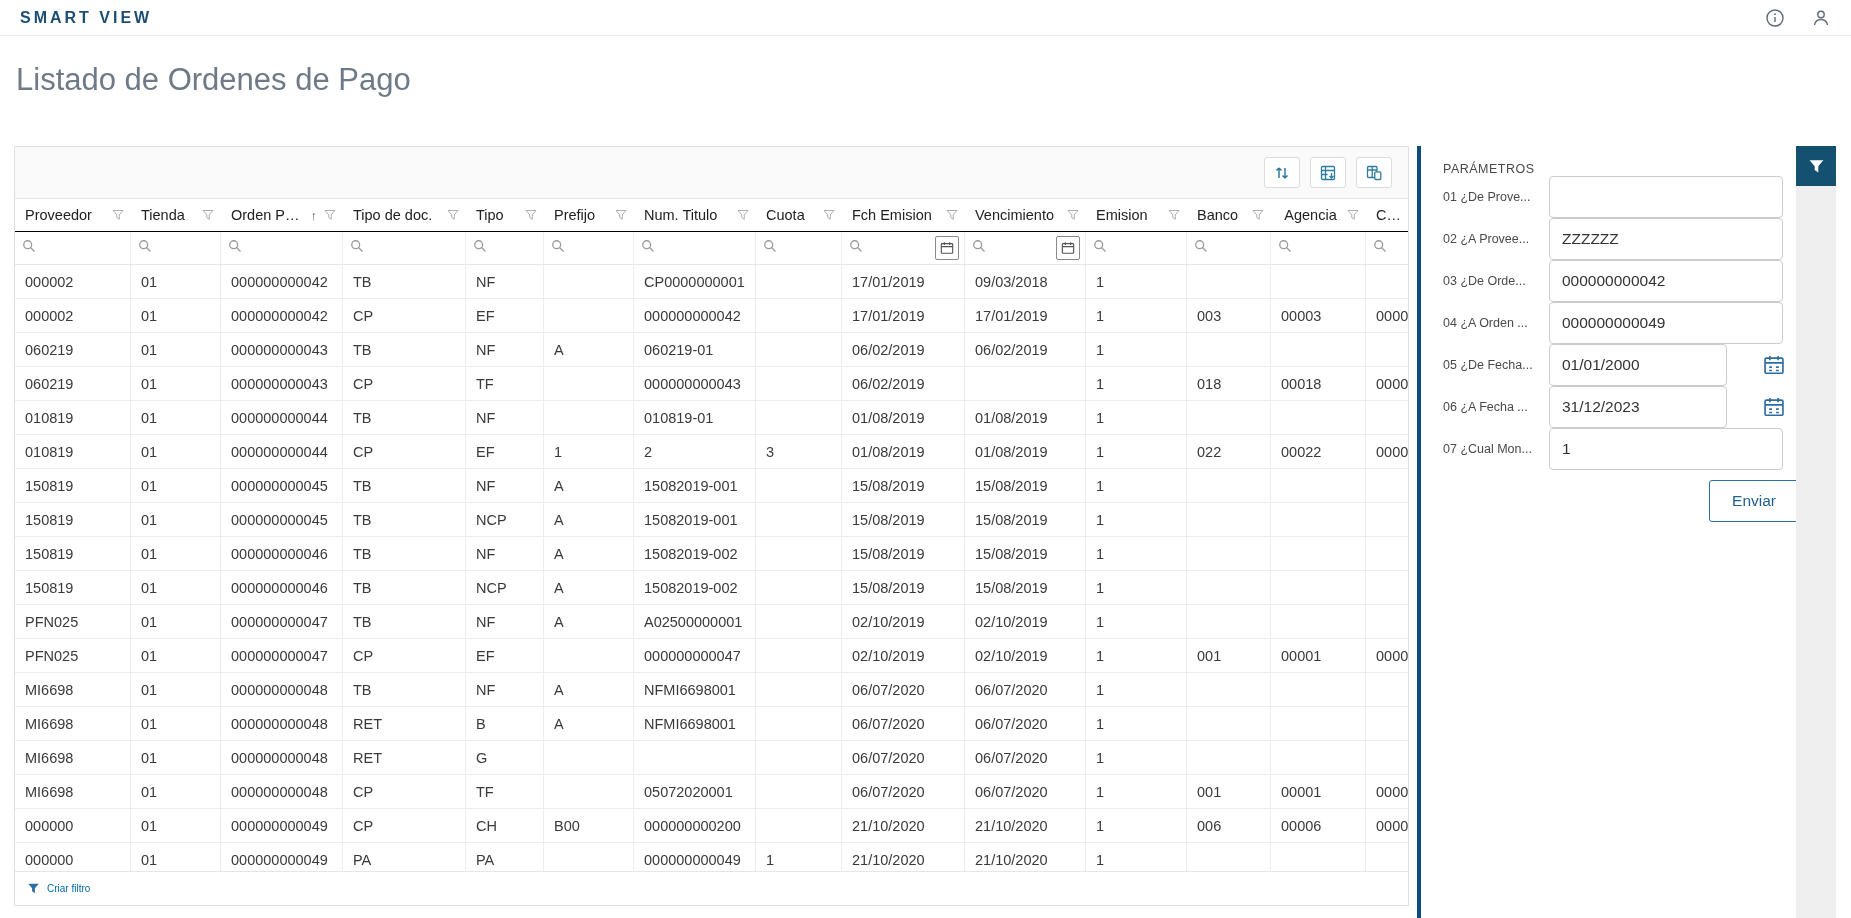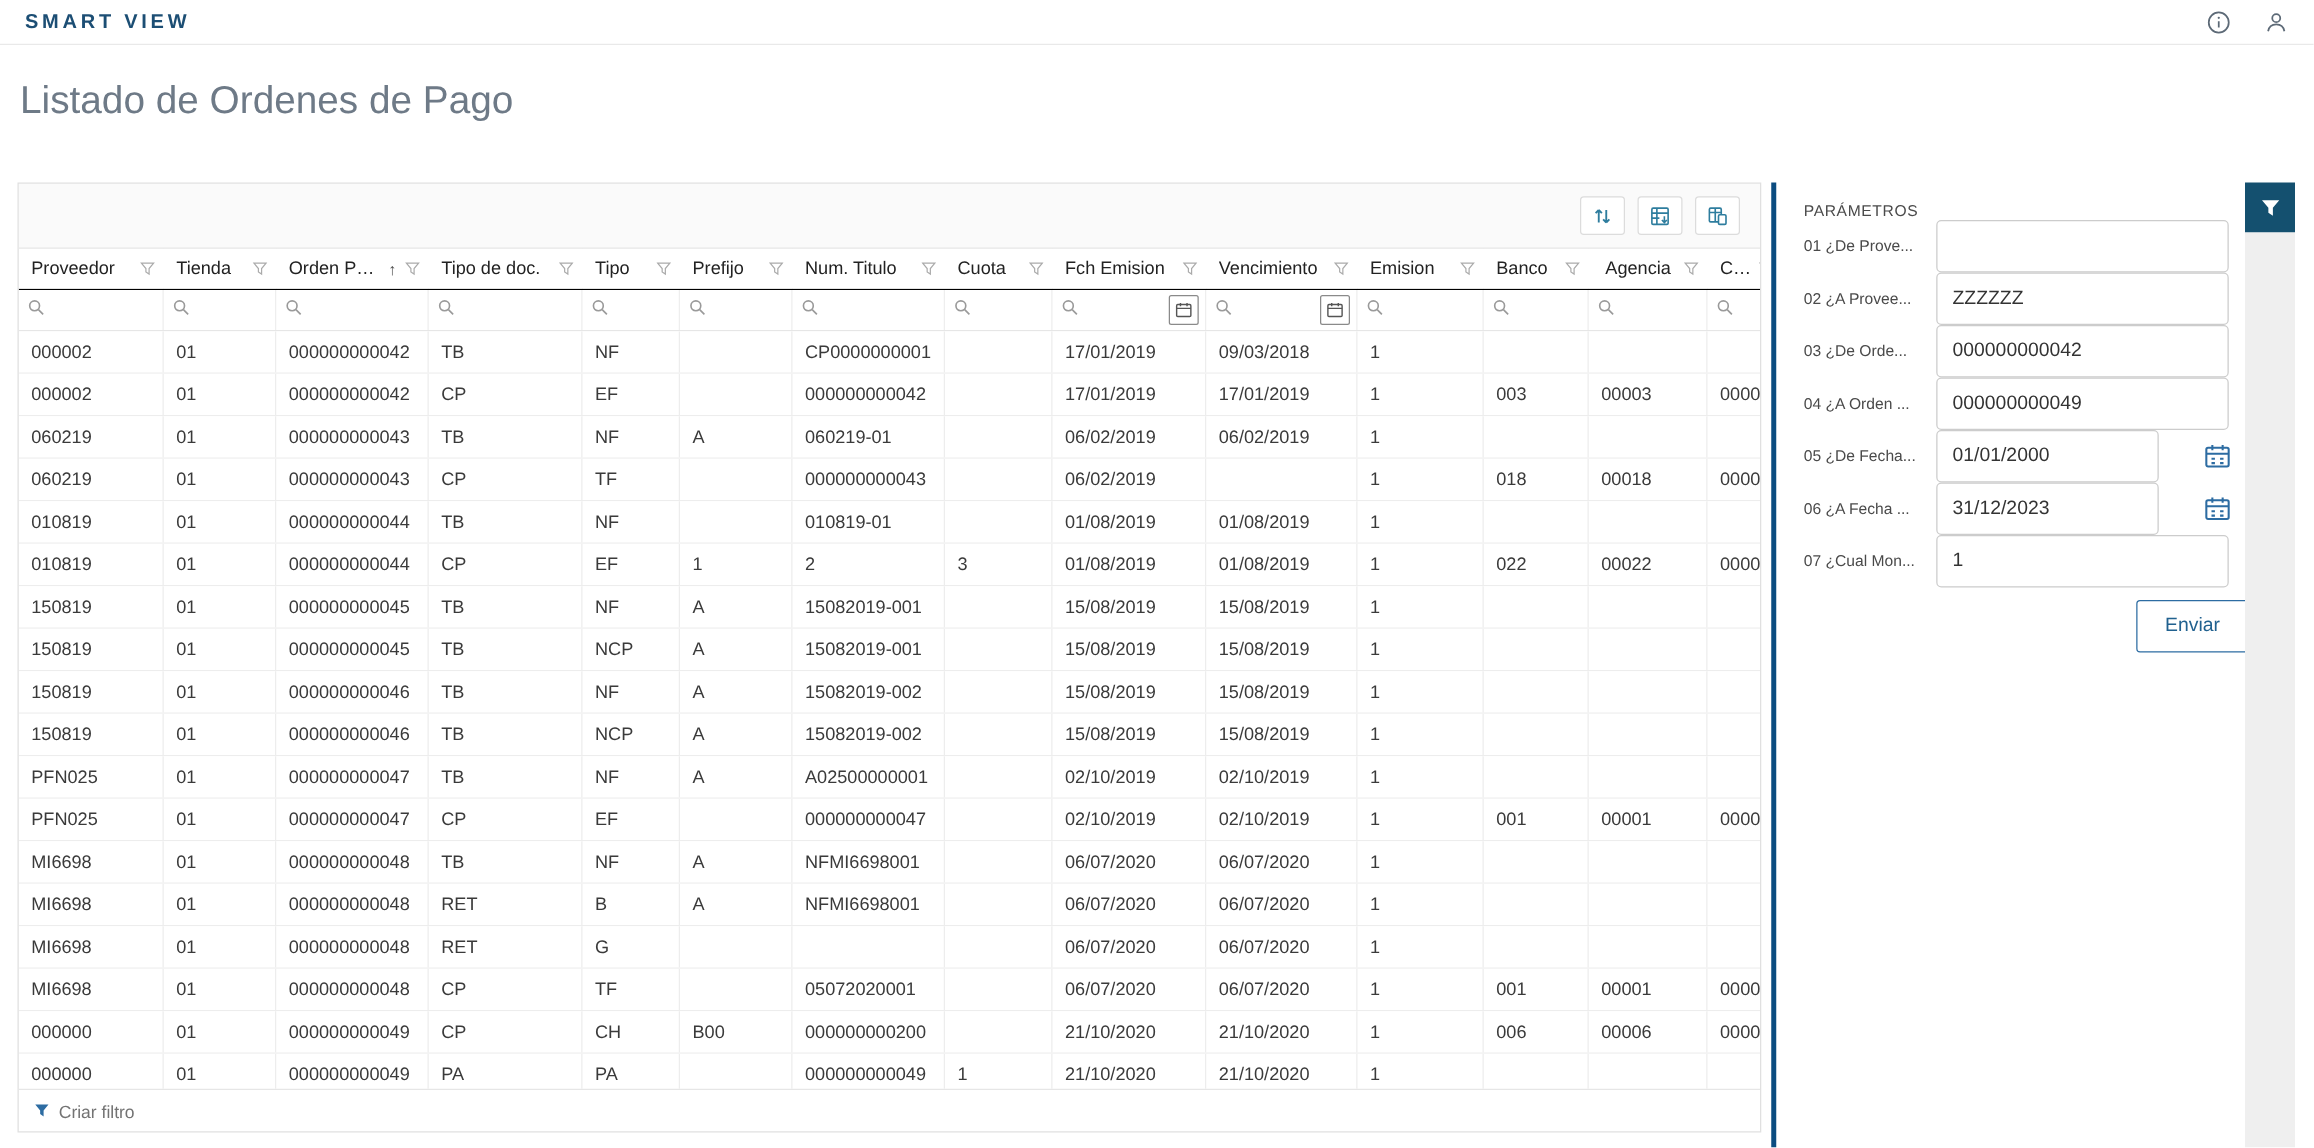--- a/index.html
+++ b/index.html
@@ -37,21 +37,21 @@
   .finput{flex:1;min-width:0;border:none;outline:none;font-size:14px;color:#333;background:transparent;font-family:inherit}
   .calbox{flex:none;width:24px;height:24px;border:1px solid #8a8a8a;border-radius:2px;
     display:flex;align-items:center;justify-content:center;cursor:pointer;background:#fff}
 
   .grid-body{height:606px;overflow:hidden}
   .drow{display:flex;height:34px;border-bottom:1px solid #ededed;background:#fff}
   .dcell{flex:none;display:flex;align-items:center;padding:0 10px;font-size:14.5px;color:#3a3a3a;
     border-right:1px solid #ededed;white-space:nowrap;overflow:hidden}
 
   .grid-footer{height:34px;display:flex;align-items:center;padding:0 12px;border-top:1px solid #e6e6e6}
-  .create-filter{display:flex;align-items:center;gap:7px;color:#737373;font-size:14px;cursor:pointer}
+  .create-filter{display:flex;align-items:center;gap:7px;color:#0369a1;font-size:10px;cursor:pointer}
 
   
   .v-divider{position:absolute;left:1417px;top:146px;width:4px;height:772px;background:#0b4c80}
 
   
   .params{position:absolute;left:1421px;top:146px;width:362px;padding:16px 0 0 22px}
   .params-title{font-size:12.5px;letter-spacing:.5px;color:#4a4a4a}
   .pfield{display:flex;align-items:center;height:42px}
   .plabel{flex:none;width:106px;font-size:12.5px;color:#4a4a4a;white-space:nowrap;overflow:hidden}
   .pinput{width:250px;height:42px;border:1px solid #ccc;border-radius:4px;font-size:15.5px;

